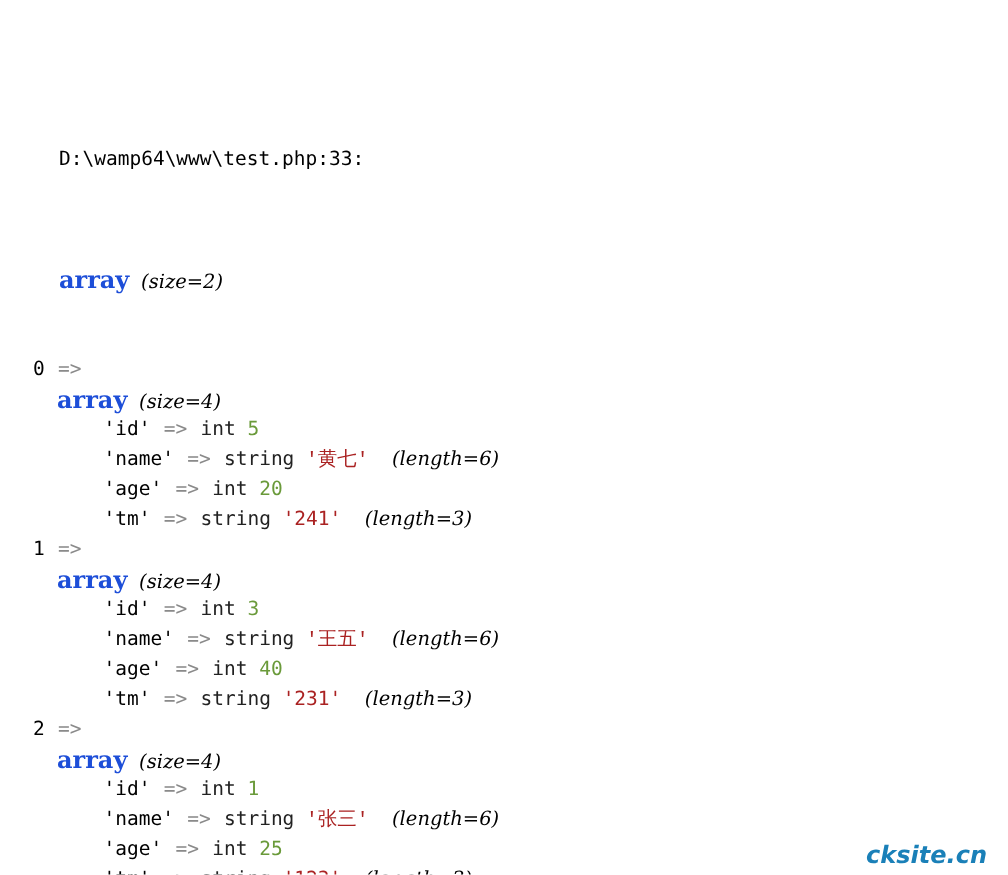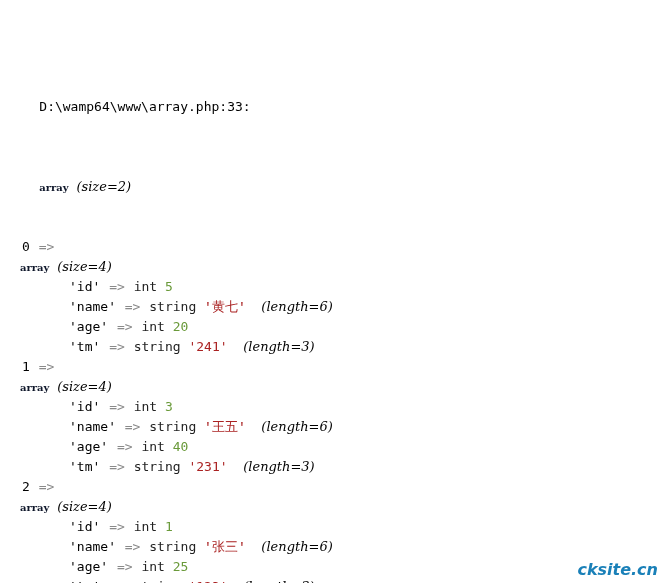--- a/index.html
+++ b/index.html
@@ -30,33 +30,33 @@
   .line {
     height: 20px;
     line-height: 20px;
     white-space: pre;
     font-size: 13px;
   }
 
   
   .ind-0 { padding-left: 8px; }
   .ind-1 { padding-left: 22px; }
-  .ind-2 { padding-left: 20px; }
+  .ind-2 { padding-left: 38px; }
   .ind-3 { padding-left: 25px; margin-left: 44px; }
 
   .path {
     color: #000000;
     font-family: "DejaVu Sans Mono", "Liberation Mono", monospace;
   }
 
   .kw {
     font-weight: bold;
-    color: #0f172a;
+    color: #1d4ed8;
     font-family: "DejaVu Serif", "Liberation Serif", serif;
-    font-size: 10px;
+    font-size: 16px;
   }
 
   .meta {
     font-style: italic;
     color: #000000;
     font-family: "DejaVu Serif", "Liberation Serif", serif;
     font-size: 13px;
   }
 
   .key {
@@ -99,21 +99,21 @@
     user-select: none;
     margin-left: 24px;
   }
 </style>
 </head>
 <body>
 
 <div id="dump">
 
   <div class="line ind-0">
-    <span class="path">D:\wamp64\www\array.php:33:</span>
+    <span class="path">D:\wamp64\www\test.php:33:</span>
   </div>
 
   <div class="line ind-0">
     <span class="kw">array</span><span> </span><span class="meta">(size=2)</span>
   </div>
 
   <div id="entries"><div class="line ind-1"><span class="key">0</span> <span class="arrow">=&gt;</span></div><div class="line ind-2"><span class="kw">array</span> <span class="meta">(size=4)</span></div><div class="line ind-3"><span class="key">'id'</span> <span class="arrow">=&gt;</span> <span class="type">int</span> <span class="int-val">5</span></div><div class="line ind-3"><span class="key">'name'</span> <span class="arrow">=&gt;</span> <span class="type">string</span> <span class="str-val cjk">'黄七'</span>  <span class="meta">(length=6)</span></div><div class="line ind-3"><span class="key">'age'</span> <span class="arrow">=&gt;</span> <span class="type">int</span> <span class="int-val">20</span></div><div class="line ind-3"><span class="key">'tm'</span> <span class="arrow">=&gt;</span> <span class="type">string</span> <span class="str-val">'241'</span>  <span class="meta">(length=3)</span></div><div class="line ind-1"><span class="key">1</span> <span class="arrow">=&gt;</span></div><div class="line ind-2"><span class="kw">array</span> <span class="meta">(size=4)</span></div><div class="line ind-3"><span class="key">'id'</span> <span class="arrow">=&gt;</span> <span class="type">int</span> <span class="int-val">3</span></div><div class="line ind-3"><span class="key">'name'</span> <span class="arrow">=&gt;</span> <span class="type">string</span> <span class="str-val cjk">'王五'</span>  <span class="meta">(length=6)</span></div><div class="line ind-3"><span class="key">'age'</span> <span class="arrow">=&gt;</span> <span class="type">int</span> <span class="int-val">40</span></div><div class="line ind-3"><span class="key">'tm'</span> <span class="arrow">=&gt;</span> <span class="type">string</span> <span class="str-val">'231'</span>  <span class="meta">(length=3)</span></div><div class="line ind-1"><span class="key">2</span> <span class="arrow">=&gt;</span></div><div class="line ind-2"><span class="kw">array</span> <span class="meta">(size=4)</span></div><div class="line ind-3"><span class="key">'id'</span> <span class="arrow">=&gt;</span> <span class="type">int</span> <span class="int-val">1</span></div><div class="line ind-3"><span class="key">'name'</span> <span class="arrow">=&gt;</span> <span class="type">string</span> <span class="str-val cjk">'张三'</span>  <span class="meta">(length=6)</span></div><div class="line ind-3"><span class="key">'age'</span> <span class="arrow">=&gt;</span> <span class="type">int</span> <span class="int-val">25</span></div><div class="line ind-3"><span class="key">'tm'</span> <span class="arrow">=&gt;</span> <span class="type">string</span> <span class="str-val">'123'</span>  <span class="meta">(length=3)</span></div></div>
 
 </div>
 

